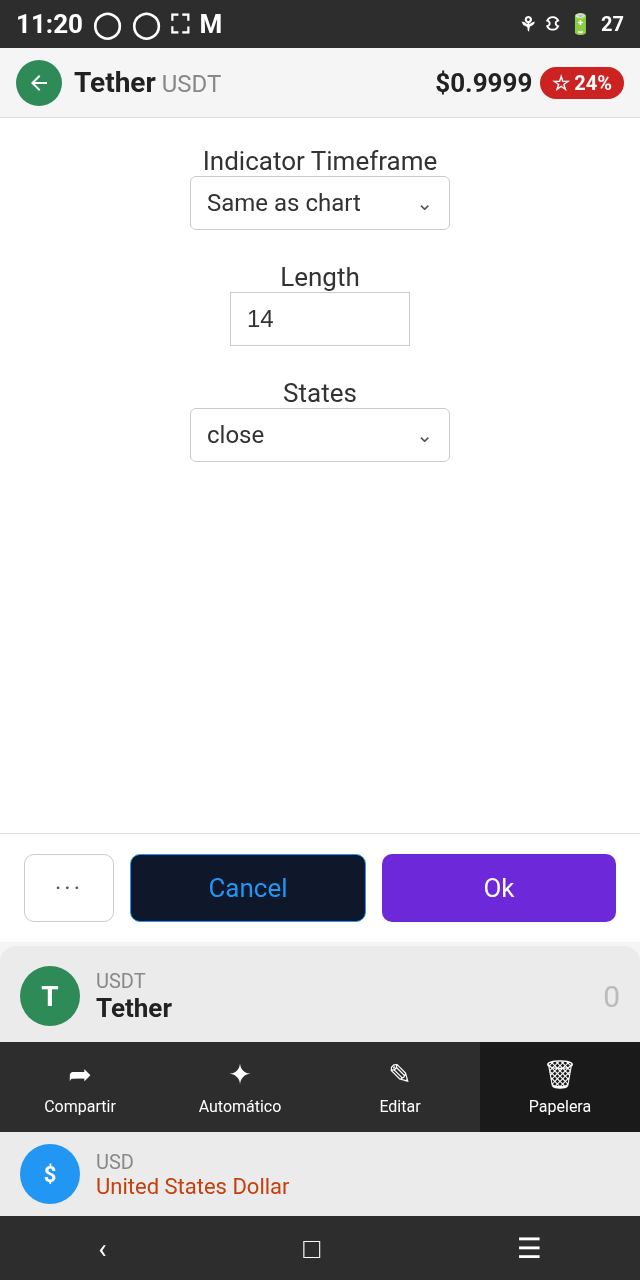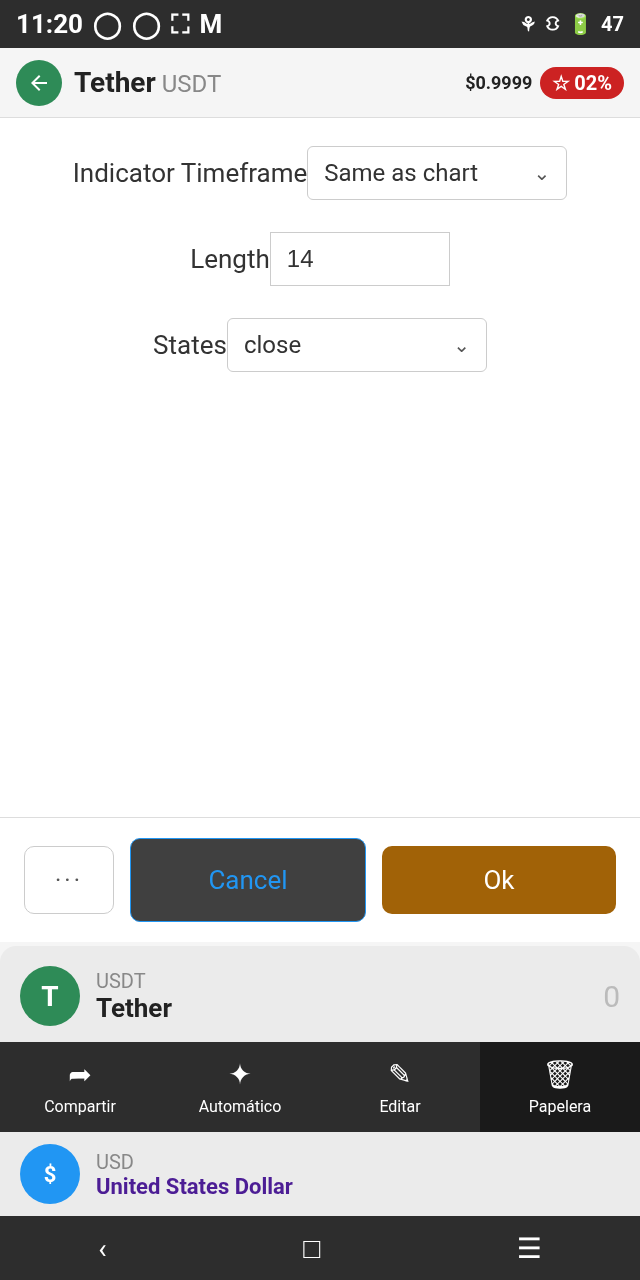--- a/index.html
+++ b/index.html
@@ -78,21 +78,21 @@
     .app-bar-title-sub {
       font-size: 24px;
       color: #888;
     }
     .app-bar-right {
       display: flex;
       align-items: center;
       gap: 8px;
     }
     .price-label {
-      font-size: 18px;
+      font-size: 26px;
       font-weight: bold;
       color: #222;
     }
     .badge-btn {
       background: #cc2222;
       color: white;
       border-radius: 20px;
       padding: 4px 12px;
       font-size: 20px;
       font-weight: bold;
@@ -110,20 +110,21 @@
       background: white;
       flex: 1;
       padding: 28px 24px 20px 24px;
     }
 
     .form-row {
       display: flex;
       align-items: center;
       justify-content: center;
       margin-bottom: 32px;
+      flex-direction: column;
     }
 
     .form-label {
       font-size: 26px;
       color: #333;
     }
 
     .form-select {
       border: 1px solid #ccc;
       border-radius: 6px;
@@ -171,35 +172,35 @@
       justify-content: center;
       cursor: pointer;
       font-size: 24px;
       color: #555;
       letter-spacing: 3px;
     }
 
     .btn-cancel {
       flex: 1;
       border: 1.5px solid #2196f3;
-      background: #404040;
+      background: #0f172a;
       border-radius: 10px;
-      height: 84px;
+      height: 68px;
       font-size: 26px;
       color: #2196f3;
       cursor: pointer;
       display: flex;
       align-items: center;
       justify-content: center;
     }
 
     .btn-ok {
       flex: 1;
       border: none;
-      background: #a16207;
+      background: #6d28d9;
       border-radius: 10px;
       height: 68px;
       font-size: 26px;
       color: white;
       cursor: pointer;
       display: flex;
       align-items: center;
       justify-content: center;
     }
 
@@ -299,22 +300,21 @@
       font-size: 22px;
       color: white;
       font-weight: bold;
     }
     .coin-info-2 .ticker-2 {
       font-size: 20px;
       color: #888;
     }
     .coin-info-2 .name-2 {
       font-size: 22px;
-      color: #4c1d95;
-      font-weight: bold;
+      color: #c2410c;
     }
 
     
     .nav-bar {
       background: #2d2d2d;
       height: 64px;
       display: flex;
       align-items: center;
       justify-content: space-around;
     }
@@ -338,39 +338,39 @@
     <span>11:20</span>
     <span>◯</span>
     <span>◯</span>
     <span>⛶</span>
     <span>M</span>
   </div>
   <div class="status-bar-right">
     <span>⚘</span>
     <span>⛻</span>
     <span>🔋</span>
-    <span>47</span>
+    <span>27</span>
   </div>
 </div>
 
 <div class="app-bar">
   <div class="back-btn">
     <svg viewBox="0 0 24 24" xmlns="http://www.w3.org/2000/svg">
       <path d="M20 11H7.83l5.59-5.59L12 4l-8 8 8 8 1.41-1.41L7.83 13H20v-2z"></path>
     </svg>
   </div>
   <div class="app-bar-title">
     <span class="app-bar-title-main">Tether</span>
     <span class="app-bar-title-sub">USDT</span>
   </div>
   <div class="app-bar-right">
     <span class="price-label">$0.9999</span>
     <div class="badge-btn">
       <span class="star-icon">☆</span>
-      <span>02%</span>
+      <span>24%</span>
     </div>
   </div>
 </div>
 
 <div class="form-area">
 
   <div class="form-row">
     <span class="form-label">Indicator Timeframe</span>
     <div class="form-select">
       <span>Same as chart</span>

